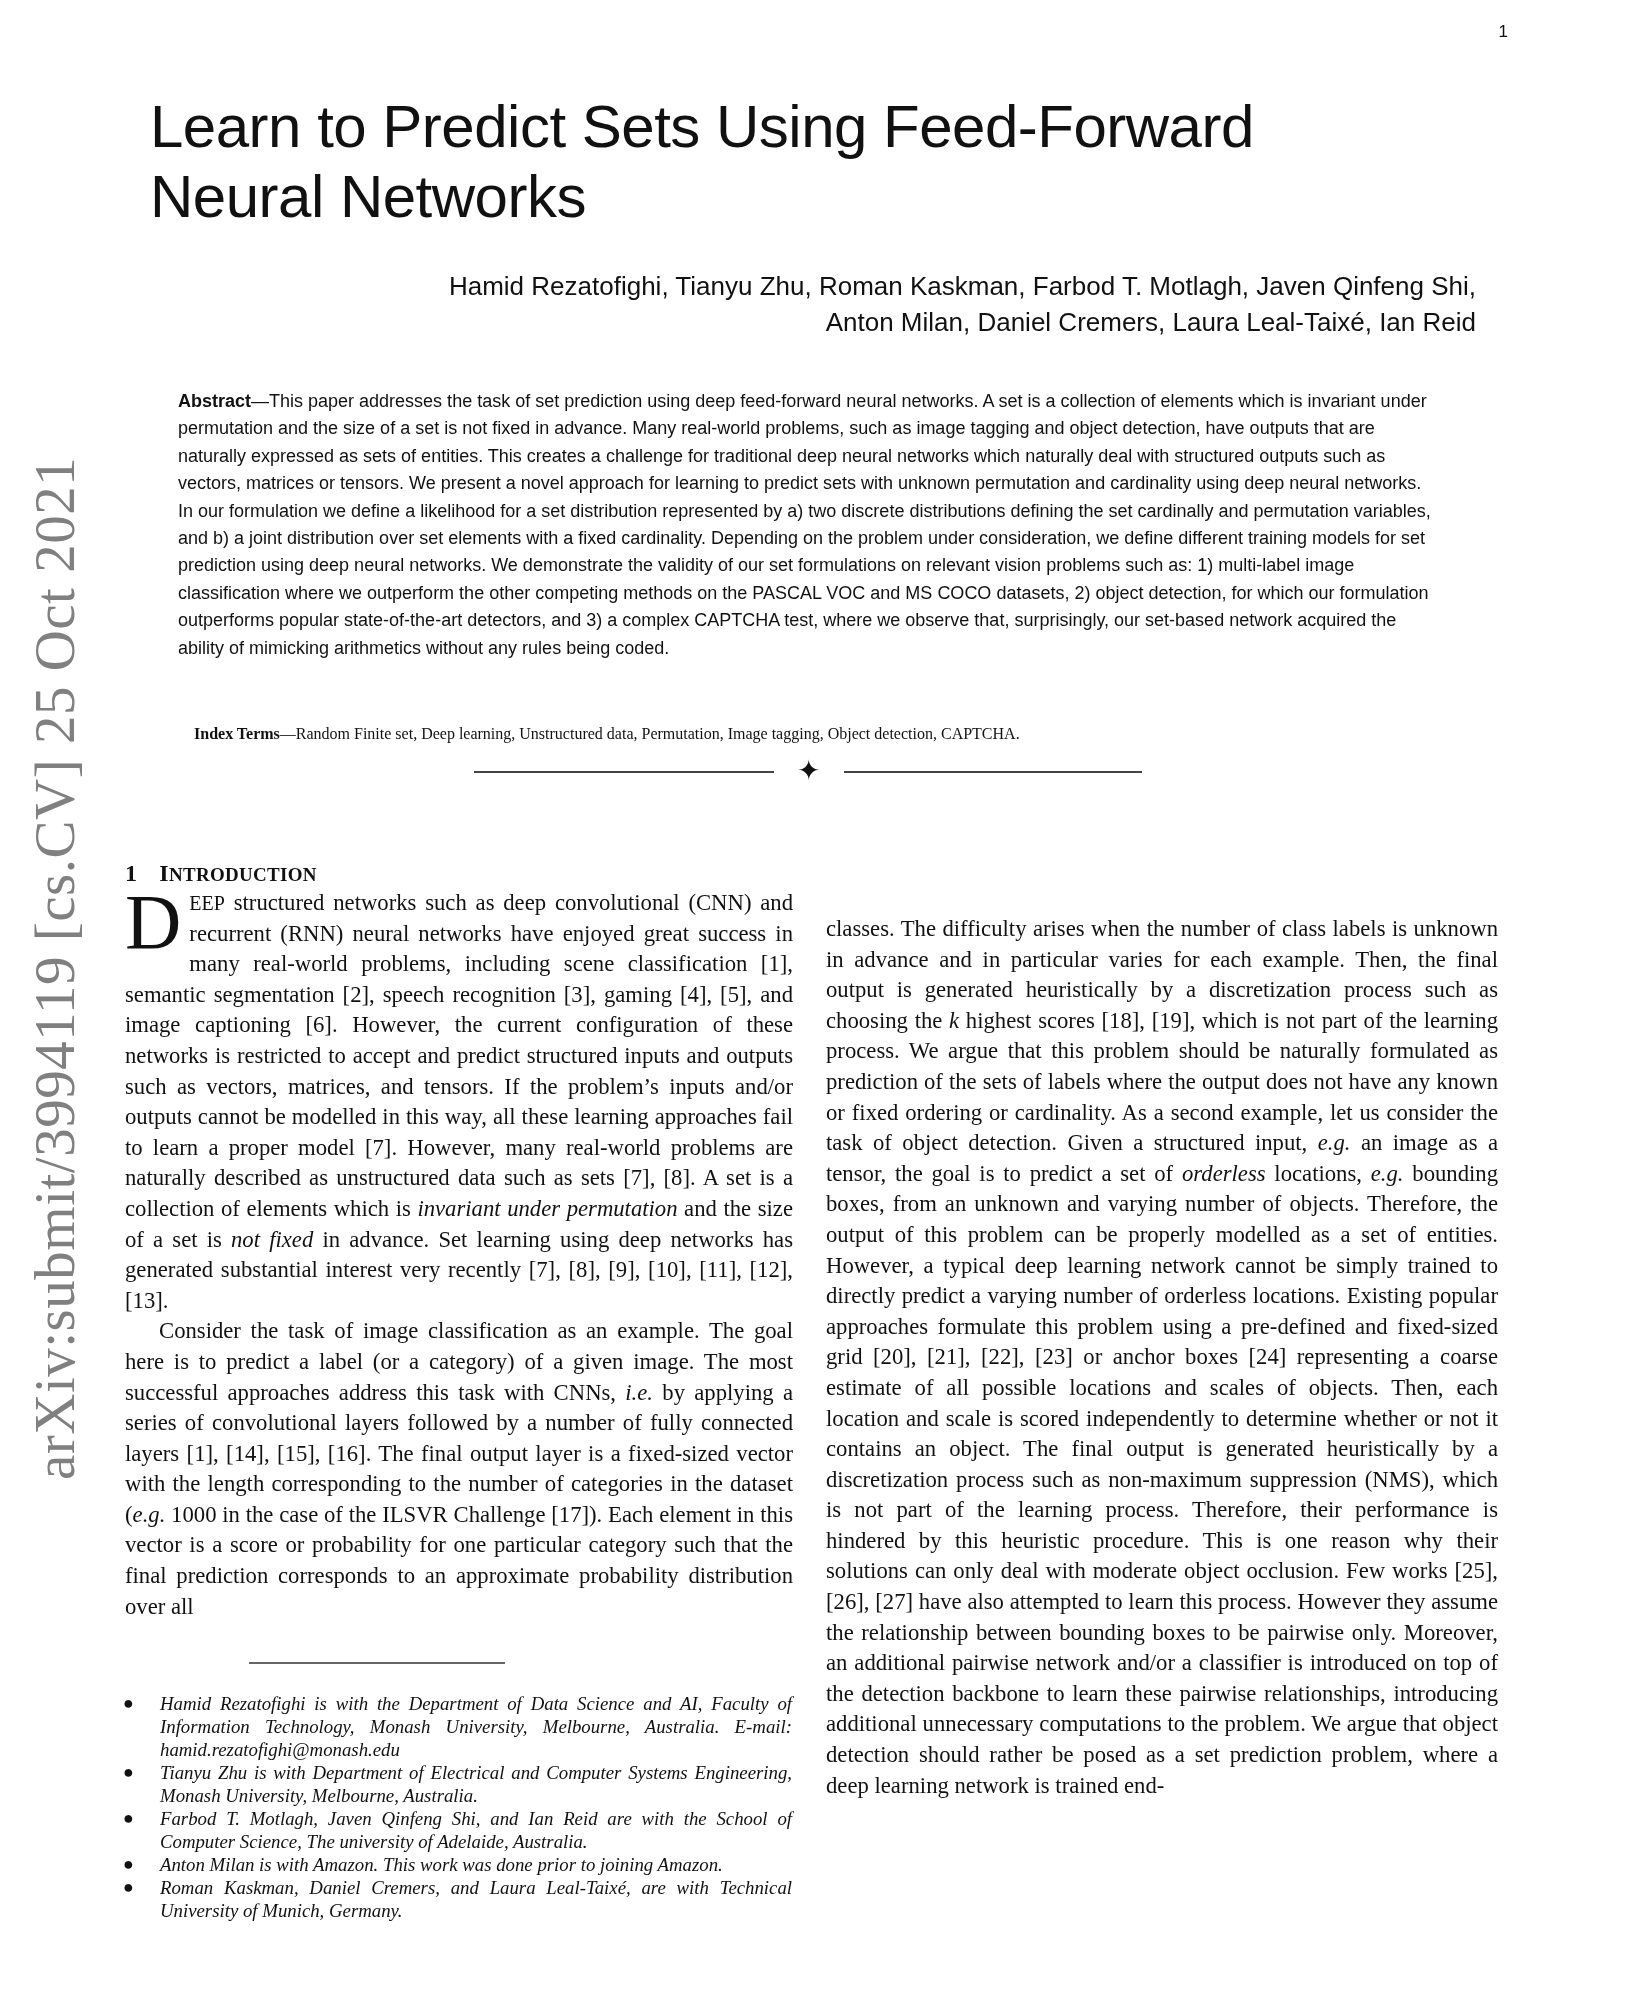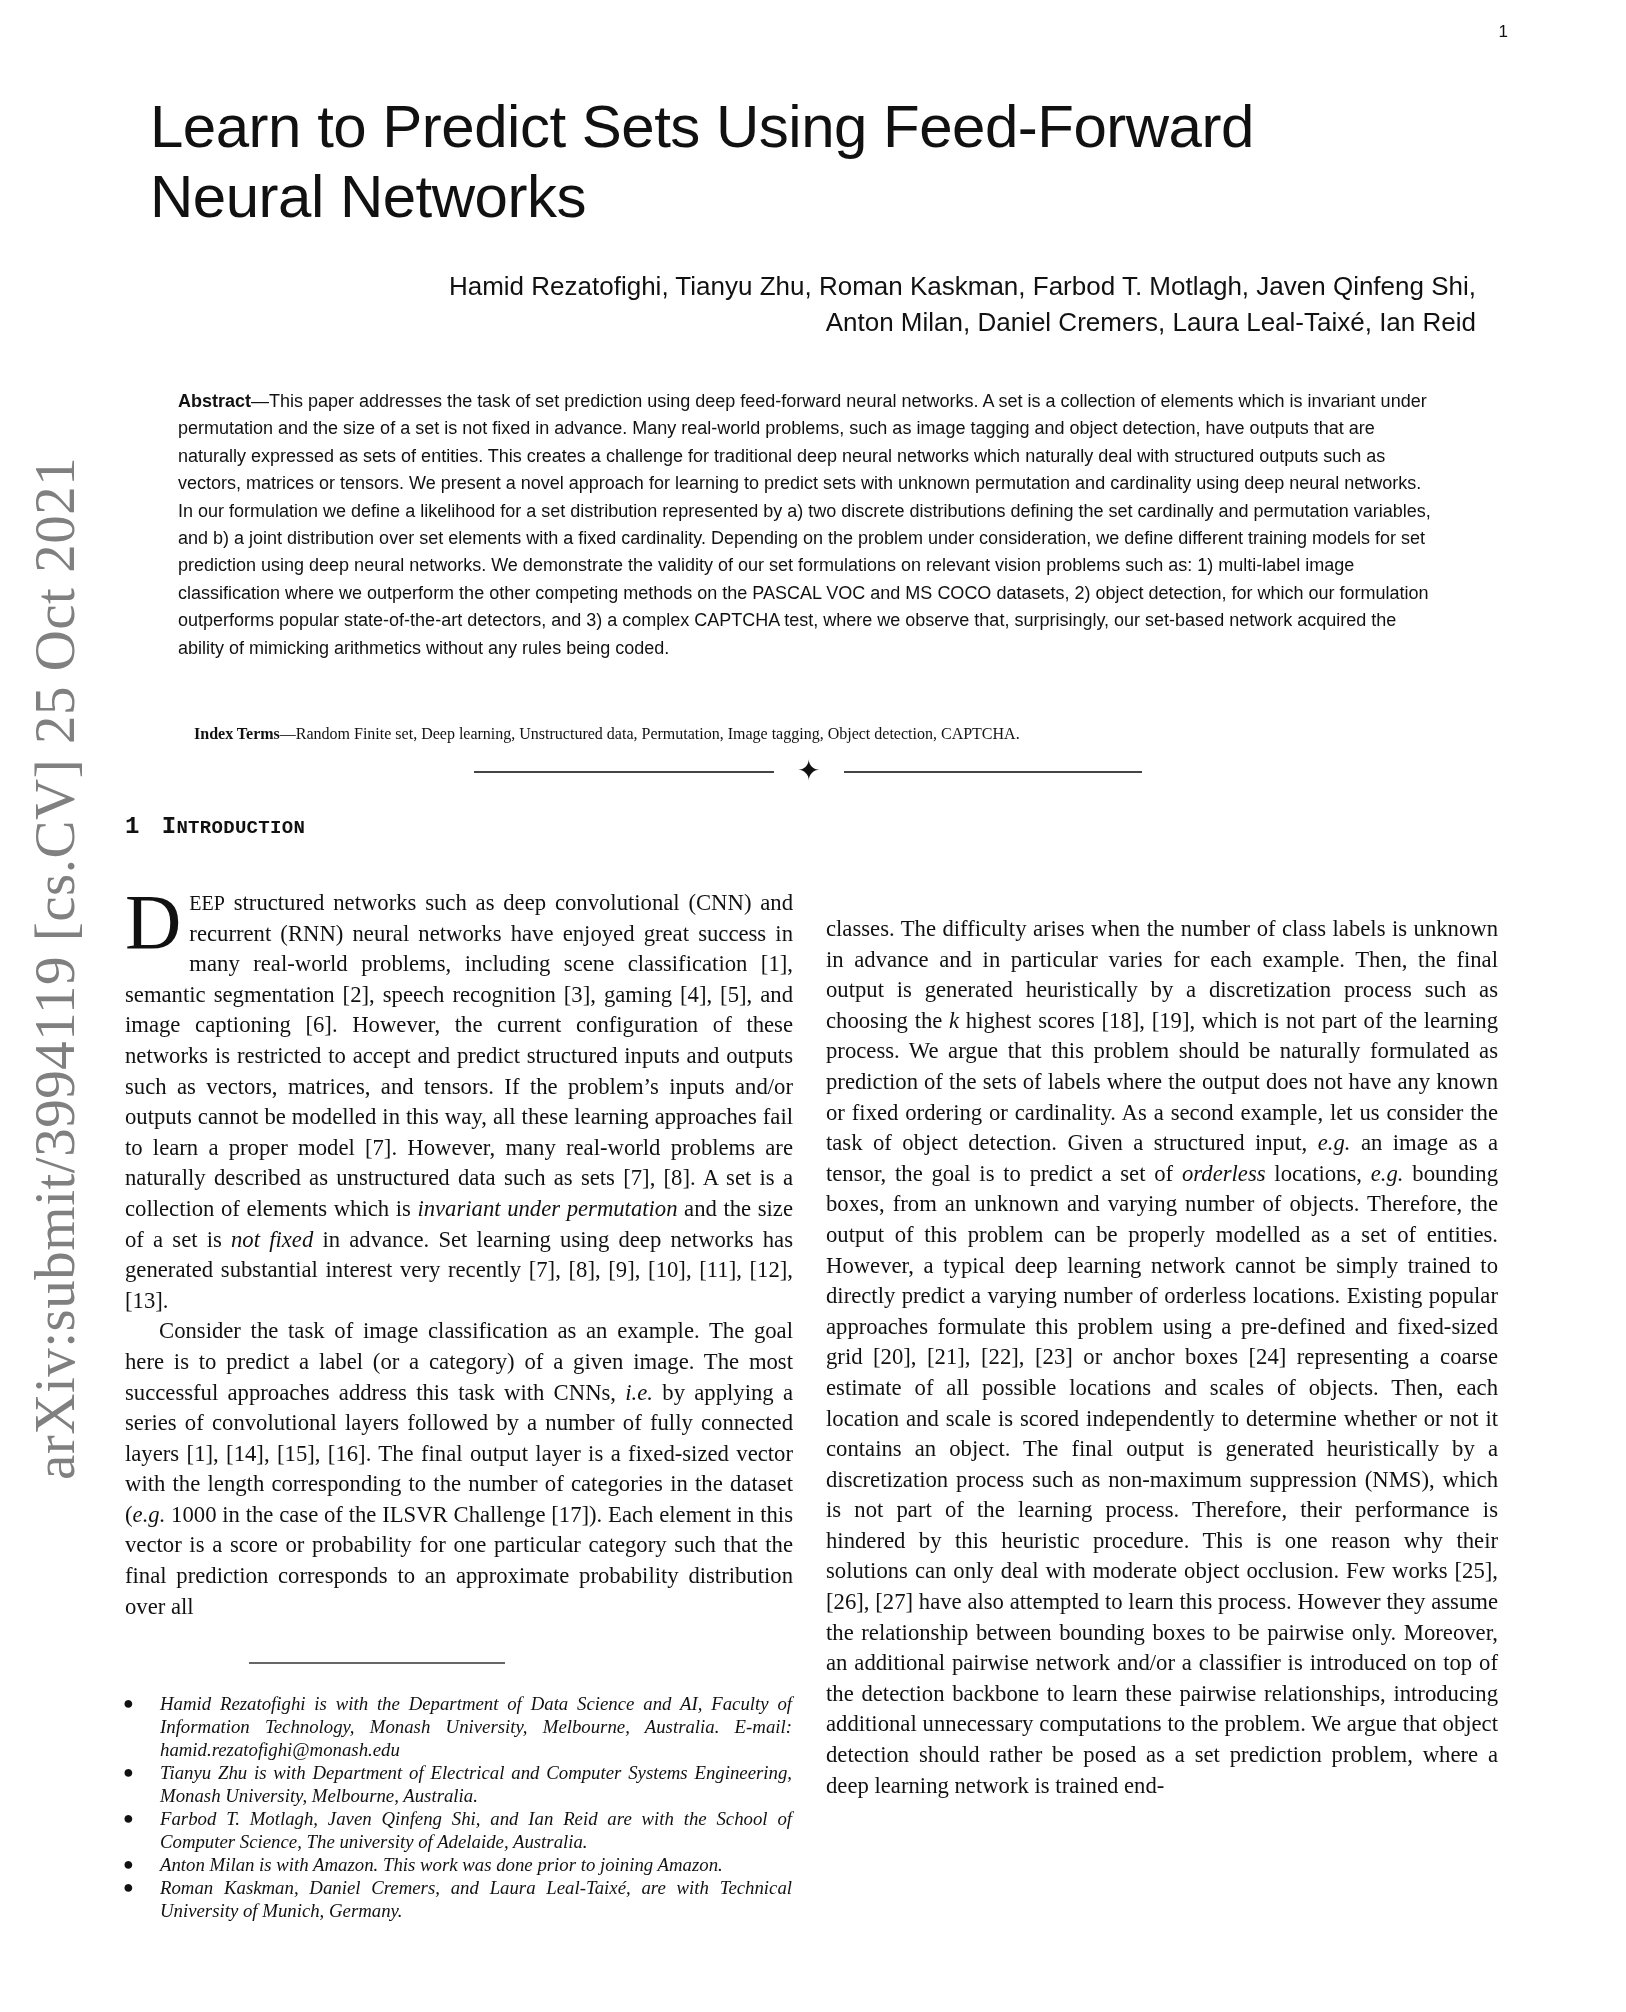--- a/index.html
+++ b/index.html
@@ -26,22 +26,22 @@
   .abstract b, .index-terms b { font-weight: bold; }
   .index-terms {
     position: absolute; top: 720px; left: 178px; width: 1280px;
     font-family: Liberation Serif, serif; font-size: 16px; line-height: 27px; margin-left: 16px;
   }
   .sep { position: absolute; top: 771px; height: 2px; background: #444; }
   .sep.left { left: 474px; width: 300px; }
   .sep.right { left: 844px; width: 298px; }
   .sep-star { position: absolute; top: 757px; left: 797px; font-size: 28px; line-height: 28px; font-family: "DejaVu Sans", sans-serif; }
   .section-head {
-    position: absolute; top: 813px; left: 125px;
-    font-family: Liberation Mono, monospace; font-weight: bold; font-size: 24px; letter-spacing: 0.3px;
+    position: absolute; top: 860px; left: 125px;
+    font-family: Liberation Serif, serif; font-weight: bold; font-size: 24px; letter-spacing: 0.3px;
   }
   .section-head .num { margin-right: 22px; }
   .section-head .big { font-size: 24px; }
   .section-head .small { font-size: 19px; }
   .col {
     position: absolute; font-family: "Liberation Serif", serif; font-size: 22.7px; line-height: 30.6px;
     text-align: justify;
   }
   .col.left { top: 888px; left: 125px; width: 668px; }
   .col.right { top: 914px; left: 826px; width: 672px; }

